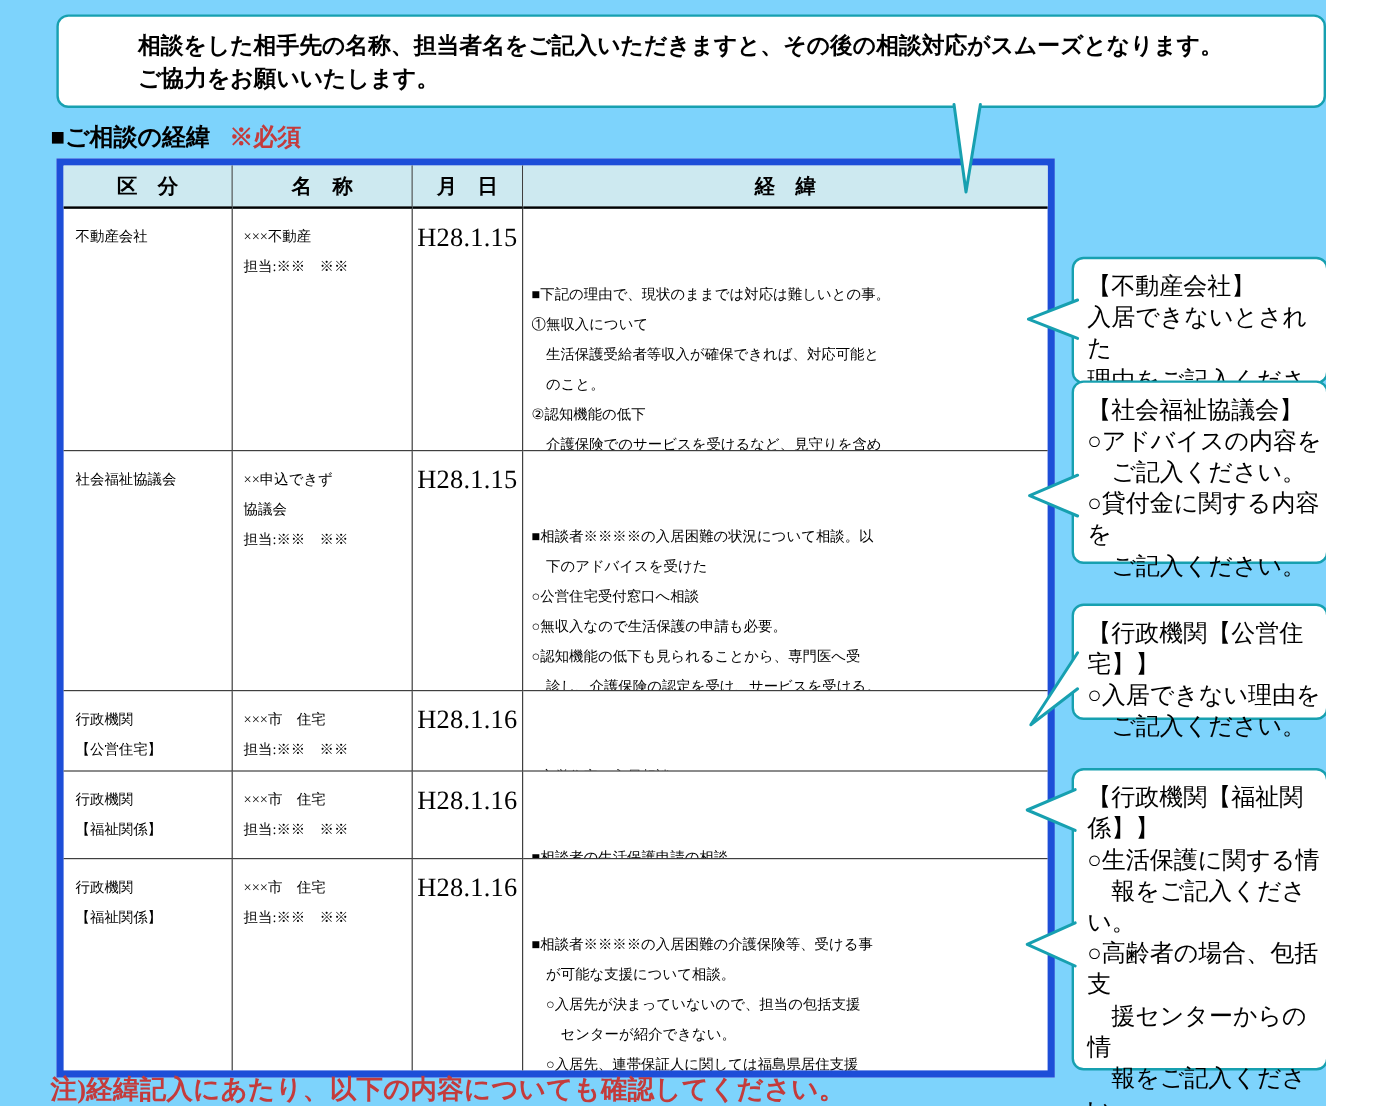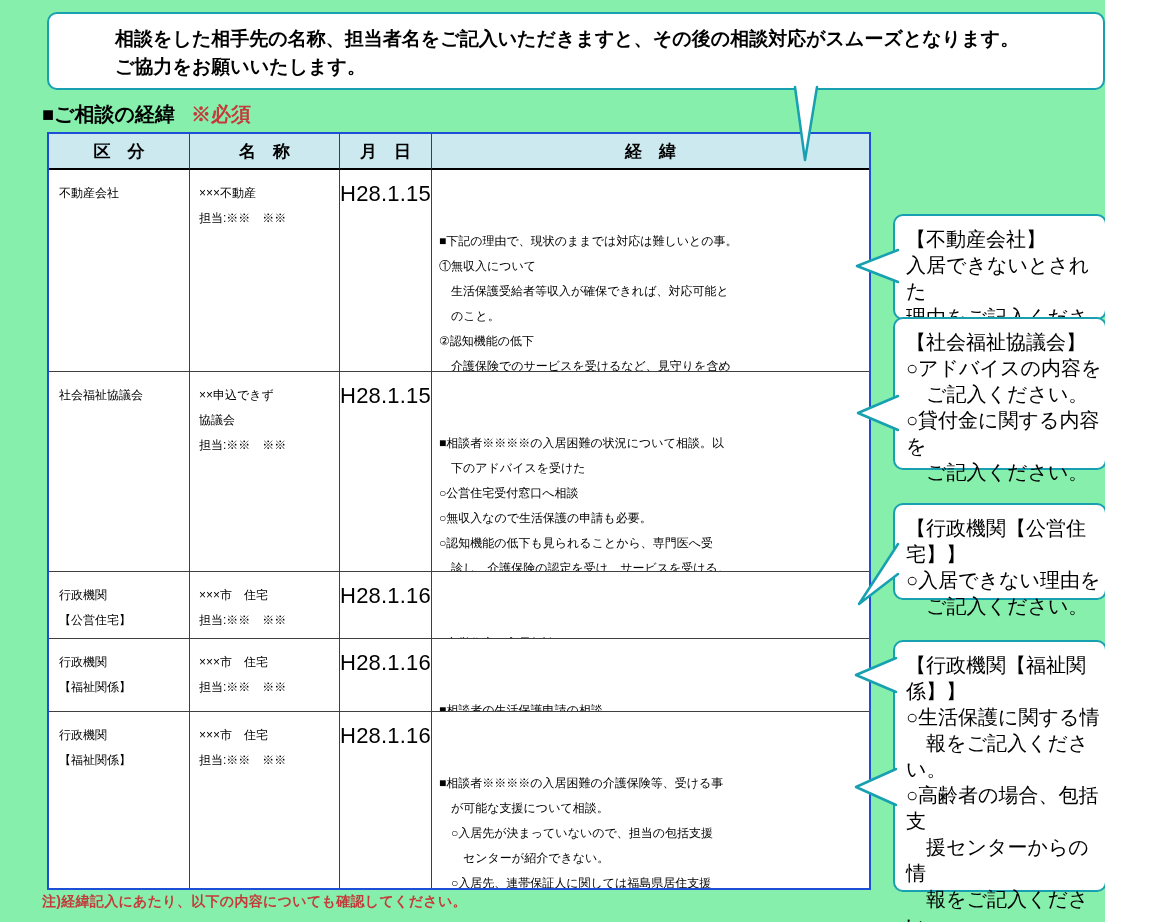--- a/index.html
+++ b/index.html
@@ -1,34 +1,34 @@
 <!DOCTYPE html>
 <html style="--teal: #17A0B0; --hbg: #CDE9F0; --red: #C43B3B;"><head>
 <meta charset="utf-8">
 <style>
   html,body{margin:0;padding:0;background:#fff;}
   .canvas{
-    position:relative;width:1105px;height:922px;background:#86efac;overflow:hidden;
-    font-family:Liberation Sans, sans-serif;color:#000;
+    position:relative;width:1105px;height:922px;background:#7dd3fc;overflow:hidden;
+    font-family:Liberation Serif, serif;color:#000;
   }
   
   .bubble{
     position:absolute;left:47px;top:12px;width:1058px;height:78px;
     border:2.5px solid var(--teal);border-radius:10px;box-sizing:border-box;background:#fff;
   }
   .bubble-text{padding:11px 10px 0 66px;font-weight:bold;font-size:19px;line-height:28px;}
   
   .section-title{position:absolute;left:42px;top:101px;display:flex;gap:16px;font-size:20px;font-weight:bold;}
   .required{color:var(--red);}
   
   .ctable{
     position:absolute;left:47px;top:132px;width:820px;height:754px;background:#fff;
     display:grid;grid-template-columns:141px 150px 92px 437px;
     grid-template-rows:36px 202px 200px 67px 73px 176px;
-    border:2px solid #1d4ed8;
+    border:6px solid #1d4ed8;
   }
   .cell{
     box-sizing:border-box;border-right:1px solid #3f3f3f;border-bottom:1px solid #3f3f3f;
     font-size:12px;line-height:25px;white-space:pre-wrap;overflow:hidden;
   }
   .cell.lastcol{border-right:none;}
   .cell.lastrow{border-bottom:none;}
   .cell.head{
     background:var(--hbg);font-weight:bold;font-size:17px;
     display:flex;align-items:center;justify-content:center;border-bottom:2px solid #000;
@@ -40,21 +40,21 @@
   
   .callout{
     position:absolute;left:893px;width:214px;box-sizing:border-box;background:#fff;
     border:2.5px solid var(--teal);border-radius:10px;
     padding:10px 3px 0 11px;font-size:20px;line-height:26px;white-space:pre-wrap;z-index:2;
   }
   
   .tail{position:absolute;z-index:3;overflow:visible;}
   .tail path{fill:#fff;stroke:var(--teal);stroke-width:2.5;stroke-linejoin:round;stroke-linecap:round;}
   
-  .note{position:absolute;left:42px;top:893px;font-size:14px;font-weight:bold;color:var(--red);letter-spacing:0.3px;}
+  .note{position:absolute;left:42px;top:893px;font-size:22px;font-weight:bold;color:var(--red);letter-spacing:0.3px;}
 </style>
 </head>
 <body>
 
 <div class="canvas">
 
   <div class="bubble">
     <div class="bubble-text">
       <div>相談をした相手先の名称、担当者名をご記入いただきますと、その後の相談対応がスムーズとなります。</div>
       <div>ご協力をお願いいたします。</div>

